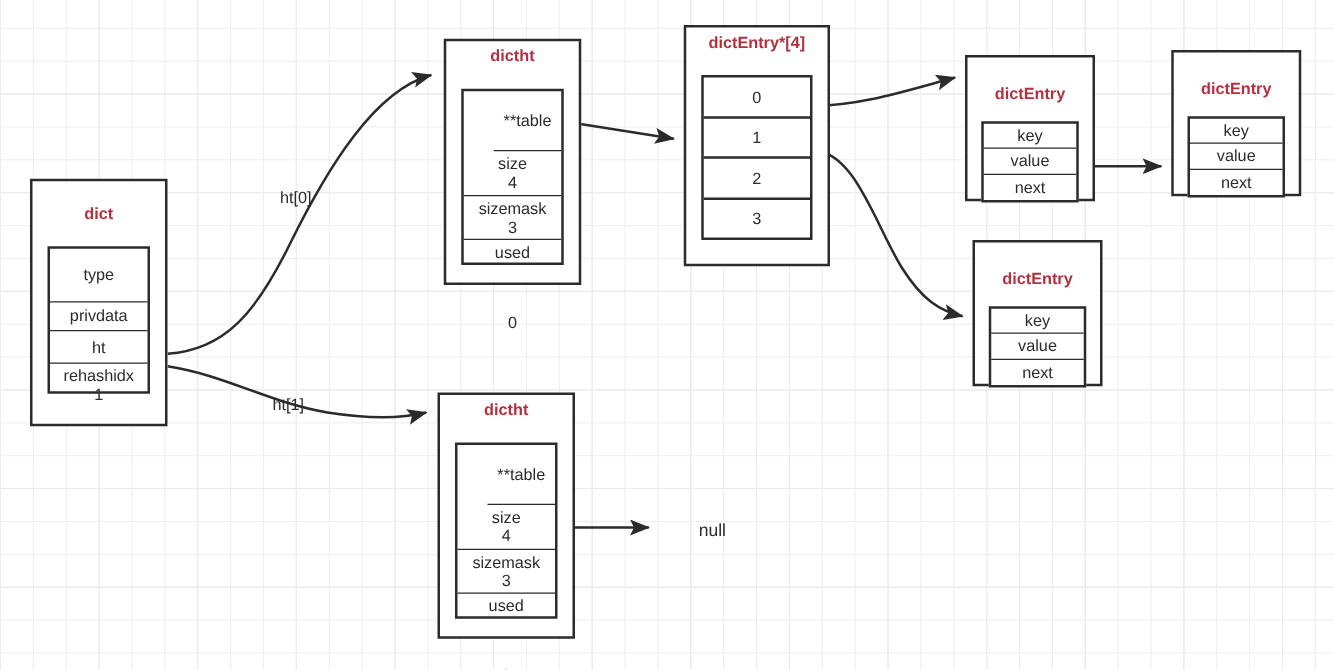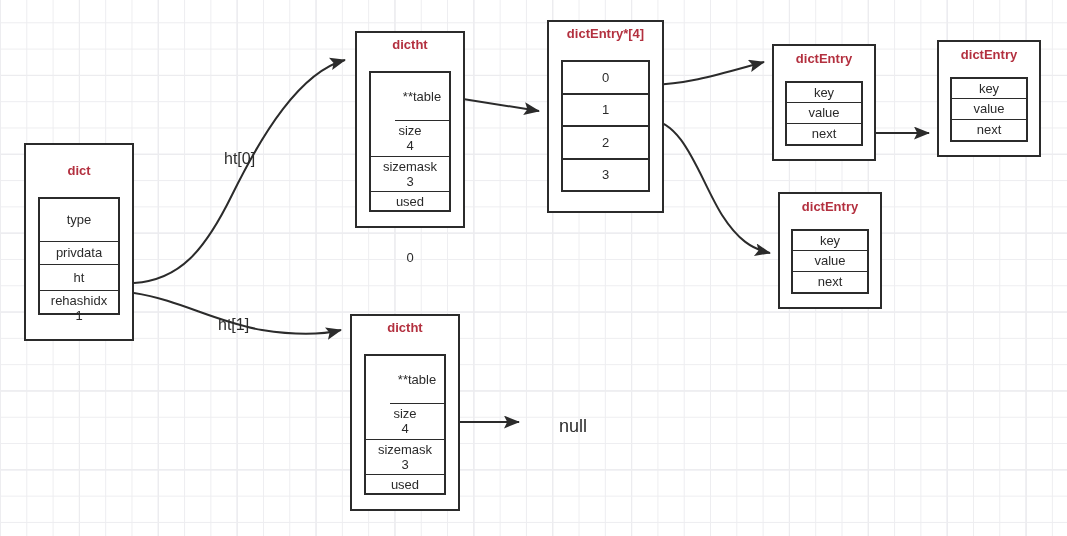--- a/index.html
+++ b/index.html
@@ -79,37 +79,37 @@
   .dictht .field:nth-child(1) { flex: 0 0 48px; margin-left: 24px; }
   .dictht .field:nth-child(2) { flex: 0 0 32px; }
   .dictht .field:nth-child(3) { flex: 0 0 31px; }
   .dictht .field:nth-child(4) { flex: 1 1 auto; gap: 40px; }
 
   #table-box      { left: 547px; top: 20px;  width: 117px; height: 193px; padding-top: 5px; }
   #table-box .fields { margin-top: 20px; height: 132px; }
   #table-box .field { flex: 1 1 0; border-bottom: 2px solid #2b2b2b; }
   #table-box .field:last-child { border-bottom: none; }
 
-  .entry { width: 104px; height: 117px; padding-top: 6px; }
+  .entry { width: 104px; height: 117px; padding-top: 22px; }
   .entry .fields { margin-top: 16px; width: calc(100% - 22px); }
   .entry .field { flex: 0 0 20px; }
   #entry-a { left: 772px; top: 44px; }
   #entry-b { left: 937px; top: 40px; }
   #entry-c { left: 778px; top: 192px; }
 
   .null-label {
     position: absolute;
-    font-size: 18px;
+    font-size: 14px;
     color: #2b2b2b;
   }
   #null-text { left: 559px; top: 416px; }
 
   .edge-label {
     position: absolute;
-    font-size: 16px;
+    font-size: 13px;
     color: #2b2b2b;
     background: transparent;
   }
   #lbl-ht0 { left: 224px; top: 150px; }
   #lbl-ht1 { left: 218px; top: 316px; }
 
   #wires { position: absolute; left: 0; top: 0; width: 1067px; height: 536px; }
 
   #watermark {
     position: absolute;

